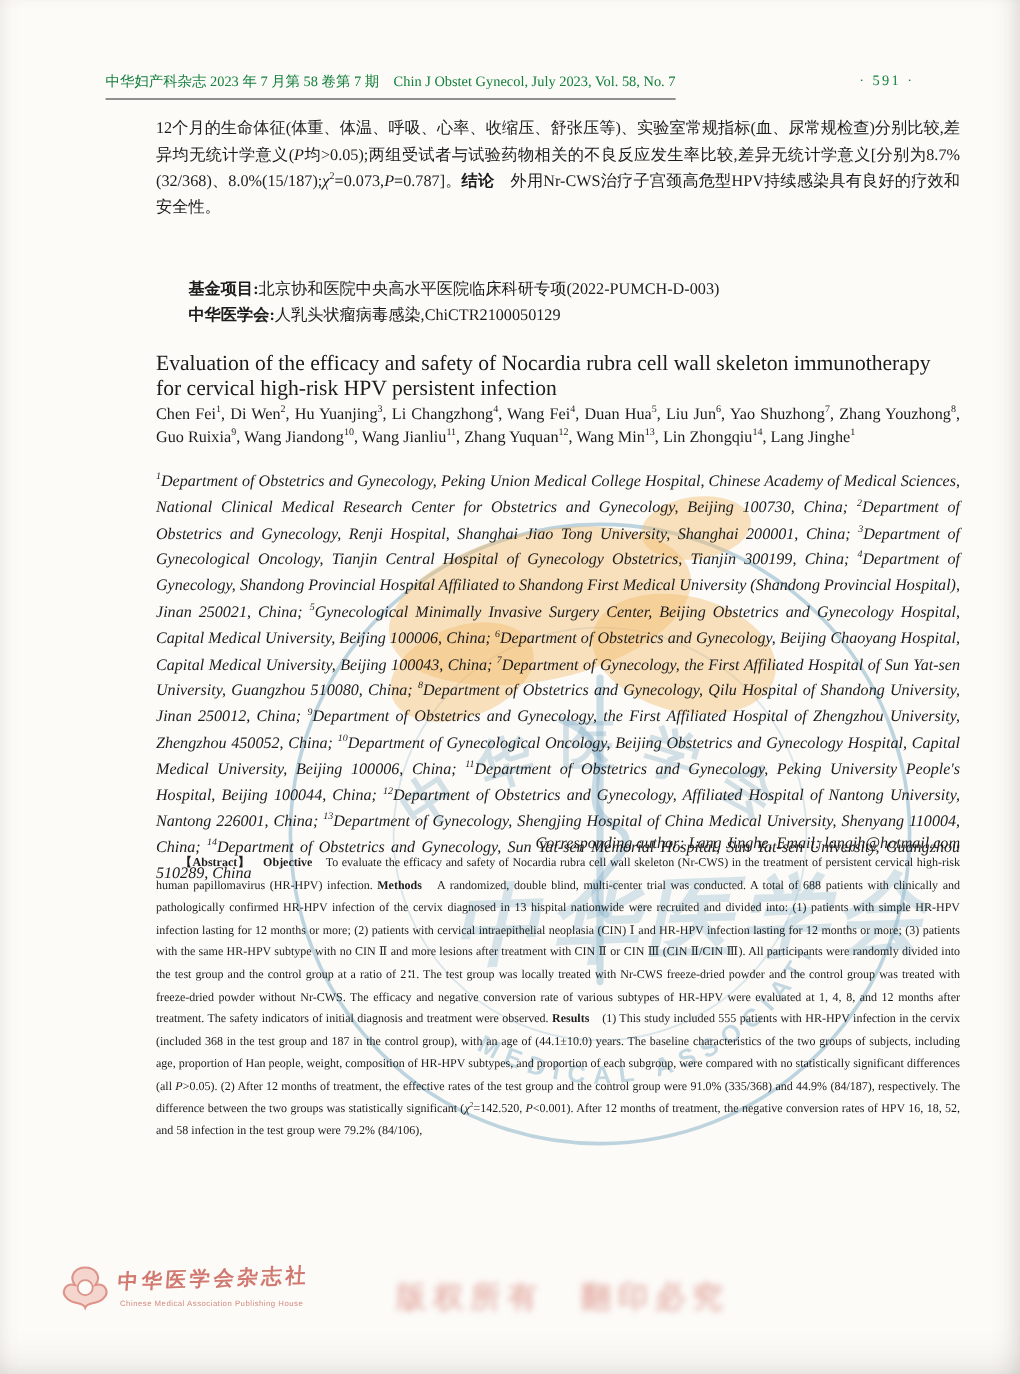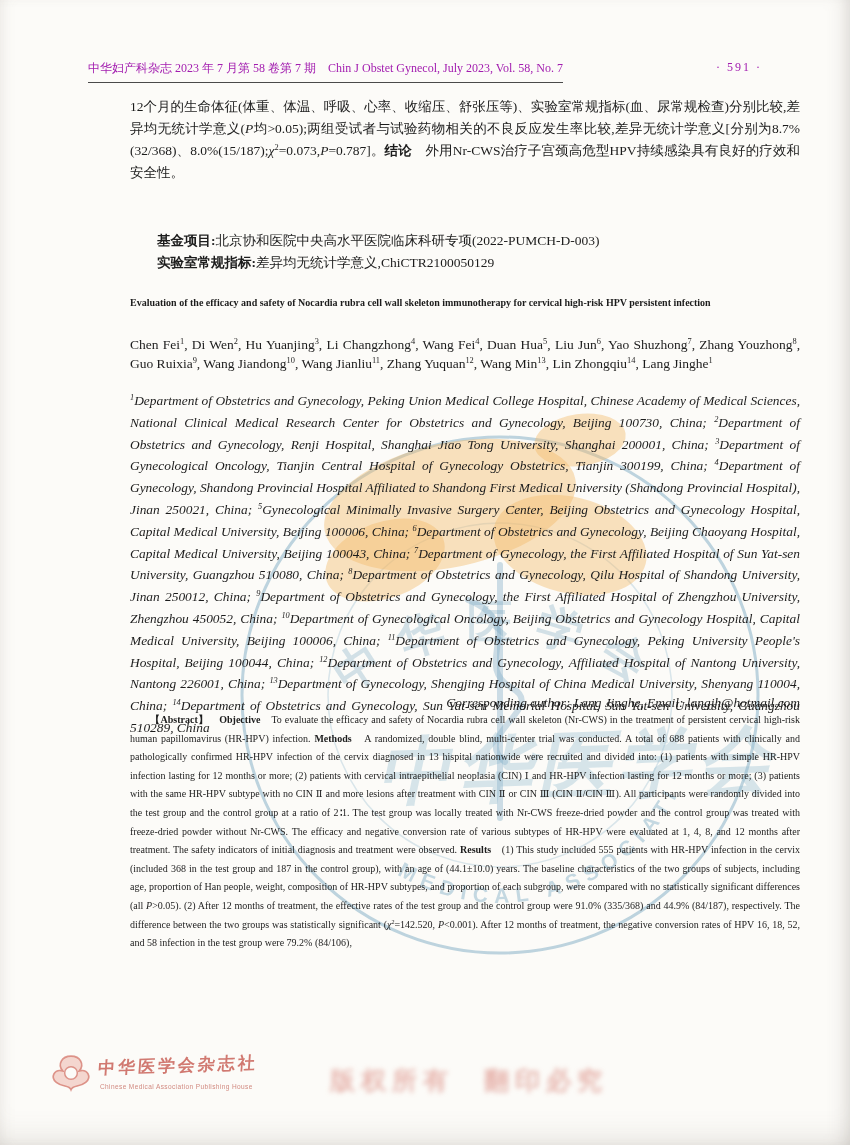--- a/index.html
+++ b/index.html
@@ -10,31 +10,31 @@
                    inset 12px 0 18px -14px rgba(110,100,92,.16),
                    inset 0 -26px 34px -26px rgba(110,100,92,.22);}
   .abs{position:absolute;}
   .col{left:90px;width:670px;margin-left:40px;}
   .b{font-weight:700;}
   .i{font-style:italic;}
   sup{font-size:.62em;vertical-align:super;line-height:0;}
 
   
   .header{top:60px;left:88px;width:674px;display:flex;justify-content:space-between;
-          align-items:flex-start;font-size:12px;color:#a21caf;z-index:2;}
+          align-items:flex-start;font-size:12px;color:#15803d;z-index:2;}
   .header-left{display:inline-block;border-bottom:1.3px solid #4a4a4a;padding-bottom:5px;white-space:nowrap;}
   .journal-en{margin-left:12px;}
   .page-no{white-space:nowrap;letter-spacing:2px;}
 
   
   .para-cn{font-size:13.5px;line-height:22px;text-align:justify;z-index:2;}
   .indent{text-indent:2em;}
 
   
-  .title-en{font-size:10px;font-weight:700;line-height:21px;z-index:2;
+  .title-en{font-size:18px;font-weight:400;line-height:21px;z-index:2;
             font-family:"Liberation Serif","DejaVu Serif",serif;}
   .authors{font-size:13.5px;line-height:18.5px;text-align:justify;z-index:2;}
   .affil{font-style:italic;font-size:13.4px;line-height:21.8px;text-align:justify;z-index:2;}
   .corres{font-style:italic;font-size:13.4px;line-height:18px;z-index:2;text-align:right;}
   .abstract{font-size:10px;line-height:18.6px;text-align:justify;text-indent:2em;z-index:2;}
 
   
   .watermark{top:0;left:0;z-index:1;pointer-events:none;}
   .ring{fill:none;stroke:rgba(125,172,196,.50);stroke-width:3;}
   .ring2{fill:none;stroke:rgba(125,172,196,.28);stroke-width:1.5;}
@@ -90,21 +90,21 @@
       <span>中华妇产科杂志 2023 年 7 月第 58 卷第 7 期</span><span class="journal-en">Chin J Obstet Gynecol, July 2023, Vol. 58, No. 7</span>
     </span>
     <span class="page-no">· 591 ·</span>
   </div>
 
   <div class="abs col para-cn" style="top:96px;"><span>12个月的生命体征(体重、体温、呼吸、心率、收缩压、舒张压等)、实验室常规指标(血、尿常规检查)分别比较,差异均无统计学意义(</span><span class="i">P</span><span>均&gt;0.05);两组受试者与试验药物相关的不良反应发生率比较,差异无统计学意义[分别为8.7%(32/368)、8.0%(15/187);</span><span class="i">χ</span><sup>2</sup><span>=0.073,</span><span class="i">P</span><span>=0.787]。</span><span class="b">结论</span><span>　外用Nr-CWS治疗子宫颈高危型HPV持续感染具有良好的疗效和安全性。</span></div>
 
 
   <div class="abs col para-cn indent" style="top:230px;"><span class="b">基金项目:</span><span>北京协和医院中央高水平医院临床科研专项(2022-PUMCH-D-003)</span></div>
 
-  <div class="abs col para-cn indent" style="top:252px;"><span class="b">实验室常规指标:</span><span>差异均无统计学意义,ChiCTR2100050129</span></div>
+  <div class="abs col para-cn indent" style="top:252px;"><span class="b">中华医学会:</span><span>人乳头状瘤病毒感染,ChiCTR2100050129</span></div>
 
   <div class="abs col title-en" style="top:292px;">Evaluation of the efficacy and safety of Nocardia rubra cell wall skeleton immunotherapy for cervical high-risk HPV persistent infection</div>
 
   <div class="abs col authors" style="top:336px;"><span>Chen Fei</span><sup>1</sup><span>, Di Wen</span><sup>2</sup><span>, Hu Yuanjing</span><sup>3</sup><span>, Li Changzhong</span><sup>4</sup><span>, Wang Fei</span><sup>4</sup><span>, Duan Hua</span><sup>5</sup><span>, Liu Jun</span><sup>6</sup><span>, Yao Shuzhong</span><sup>7</sup><span>, Zhang Youzhong</span><sup>8</sup><span>, Guo Ruixia</span><sup>9</sup><span>, Wang Jiandong</span><sup>10</sup><span>, Wang Jianliu</span><sup>11</sup><span>, Zhang Yuquan</span><sup>12</sup><span>, Wang Min</span><sup>13</sup><span>, Lin Zhongqiu</span><sup>14</sup><span>, Lang Jinghe</span><sup>1</sup></div>
 
   <div class="abs col affil" style="top:390px;"><sup>1</sup><span>Department of Obstetrics and Gynecology, Peking Union Medical College Hospital, Chinese Academy of Medical Sciences, National Clinical Medical Research Center for Obstetrics and Gynecology, Beijing 100730, China; </span><sup>2</sup><span>Department of Obstetrics and Gynecology, Renji Hospital, Shanghai Jiao Tong University, Shanghai 200001, China; </span><sup>3</sup><span>Department of Gynecological Oncology, Tianjin Central Hospital of Gynecology Obstetrics, Tianjin 300199, China; </span><sup>4</sup><span>Department of Gynecology, Shandong Provincial Hospital Affiliated to Shandong First Medical University (Shandong Provincial Hospital), Jinan 250021, China; </span><sup>5</sup><span>Gynecological Minimally Invasive Surgery Center, Beijing Obstetrics and Gynecology Hospital, Capital Medical University, Beijing 100006, China; </span><sup>6</sup><span>Department of Obstetrics and Gynecology, Beijing Chaoyang Hospital, Capital Medical University, Beijing 100043, China; </span><sup>7</sup><span>Department of Gynecology, the First Affiliated Hospital of Sun Yat-sen University, Guangzhou 510080, China; </span><sup>8</sup><span>Department of Obstetrics and Gynecology, Qilu Hospital of Shandong University, Jinan 250012, China; </span><sup>9</sup><span>Department of Obstetrics and Gynecology, the First Affiliated Hospital of Zhengzhou University, Zhengzhou 450052, China; </span><sup>10</sup><span>Department of Gynecological Oncology, Beijing Obstetrics and Gynecology Hospital, Capital Medical University, Beijing 100006, China; </span><sup>11</sup><span>Department of Obstetrics and Gynecology, Peking University People's Hospital, Beijing 100044, China; </span><sup>12</sup><span>Department of Obstetrics and Gynecology, Affiliated Hospital of Nantong University, Nantong 226001, China; </span><sup>13</sup><span>Department of Gynecology, Shengjing Hospital of China Medical University, Shenyang 110004, China; </span><sup>14</sup><span>Department of Obstetrics and Gynecology, Sun Yat-sen Memorial Hospital, Sun Yat-sen University, Guangzhou 510289, China</span></div>
 
   <div class="abs col corres" style="top:694px;">Corresponding author: Lang Jinghe, Email: langjh@hotmail.com</div>
 
   <div class="abs col abstract" style="top:711px;"><span class="b">【Abstract】</span><span>　</span><span class="b">Objective</span><span>　To evaluate the efficacy and safety of Nocardia rubra cell wall skeleton (Nr-CWS) in the treatment of persistent cervical high-risk human papillomavirus (HR-HPV) infection. </span><span class="b">Methods</span><span>　A randomized, double blind, multi-center trial was conducted. A total of 688 patients with clinically and pathologically confirmed HR-HPV infection of the cervix diagnosed in 13 hispital nationwide were recruited and divided into: (1) patients with simple HR-HPV infection lasting for 12 months or more; (2) patients with cervical intraepithelial neoplasia (CIN) Ⅰ and HR-HPV infection lasting for 12 months or more; (3) patients with the same HR-HPV subtype with no CIN Ⅱ and more lesions after treatment with CIN Ⅱ or CIN Ⅲ (CIN Ⅱ/CIN Ⅲ). All participants were randomly divided into the test group and the control group at a ratio of 2∶1. The test group was locally treated with Nr-CWS freeze-dried powder and the control group was treated with freeze-dried powder without Nr-CWS. The efficacy and negative conversion rate of various subtypes of HR-HPV were evaluated at 1, 4, 8, and 12 months after treatment. The safety indicators of initial diagnosis and treatment were observed. </span><span class="b">Results</span><span>　(1) This study included 555 patients with HR-HPV infection in the cervix (included 368 in the test group and 187 in the control group), with an age of (44.1±10.0) years. The baseline characteristics of the two groups of subjects, including age, proportion of Han people, weight, composition of HR-HPV subtypes, and proportion of each subgroup, were compared with no statistically significant differences (all </span><span class="i">P</span><span>&gt;0.05). (2) After 12 months of treatment, the effective rates of the test group and the control group were 91.0% (335/368) and 44.9% (84/187), respectively. The difference between the two groups was statistically significant (</span><span class="i">χ</span><sup>2</sup><span>=142.520, </span><span class="i">P</span><span>&lt;0.001). After 12 months of treatment, the negative conversion rates of HPV 16, 18, 52, and 58 infection in the test group were 79.2% (84/106),</span></div>

